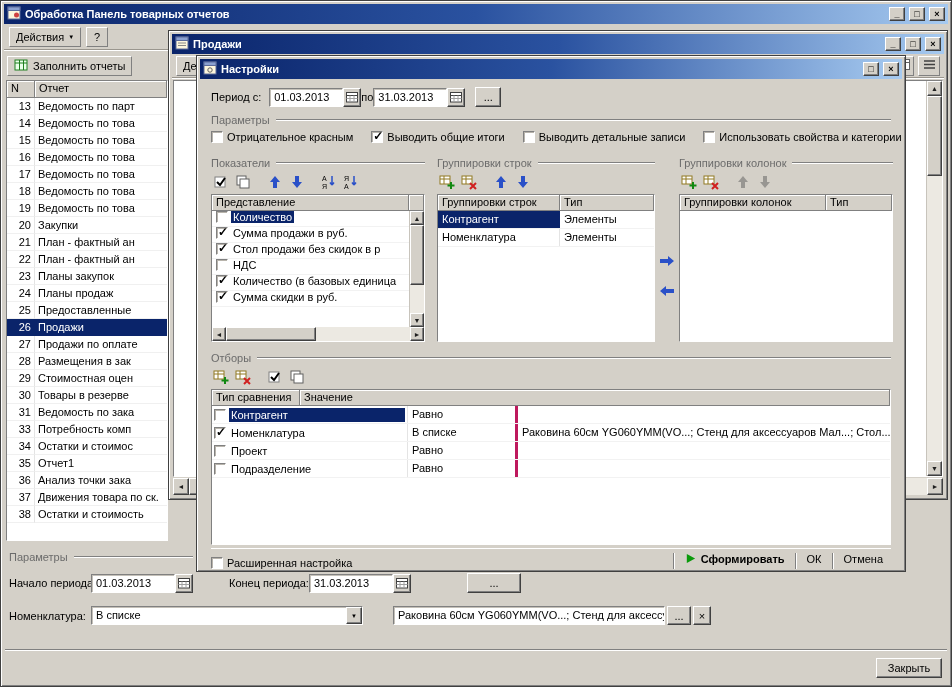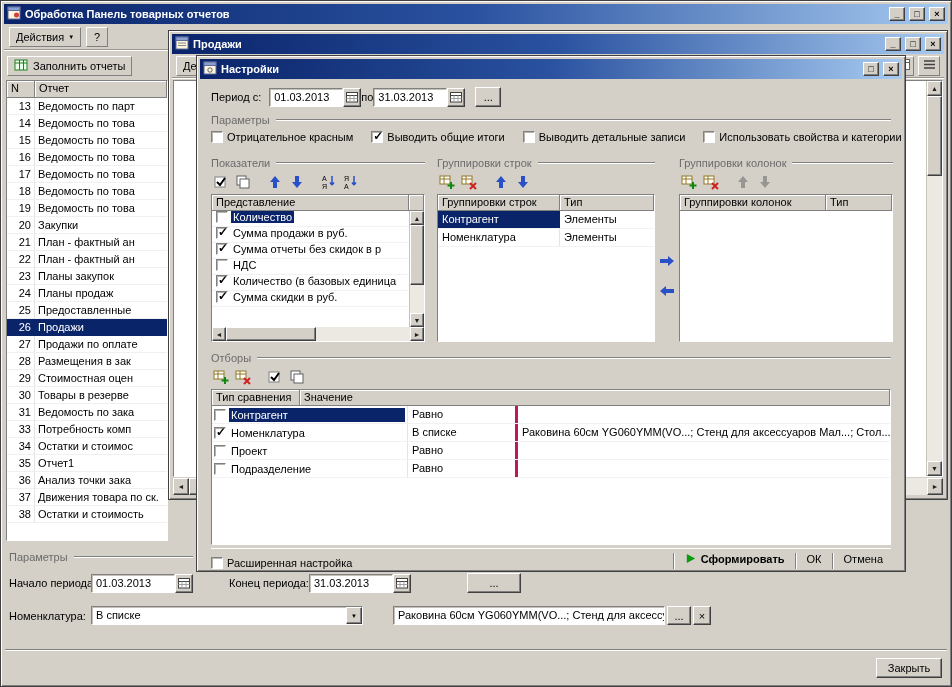--- a/index.html
+++ b/index.html
@@ -473,21 +473,21 @@
           <div class="ind-row selected">
               <span class="cb"></span>
               <span class="lbl">Количество</span>
             </div>
               <div class="ind-row">
               <span class="cb checked"></span>
               <span class="lbl">Сумма продажи в руб.</span>
             </div>
               <div class="ind-row">
               <span class="cb checked"></span>
-              <span class="lbl">Сумма отчеты без скидок в р</span>
+              <span class="lbl">Стол продажи без скидок в р</span>
             </div>
               <div class="ind-row">
               <span class="cb"></span>
               <span class="lbl">НДС</span>
             </div>
               <div class="ind-row">
               <span class="cb checked"></span>
               <span class="lbl">Количество (в базовых единица</span>
             </div>
               <div class="ind-row">

